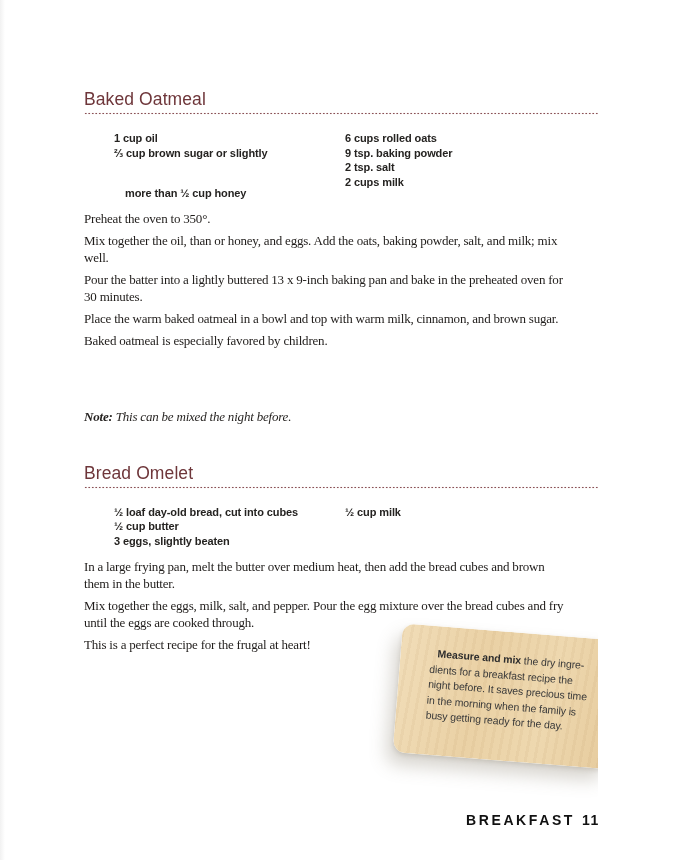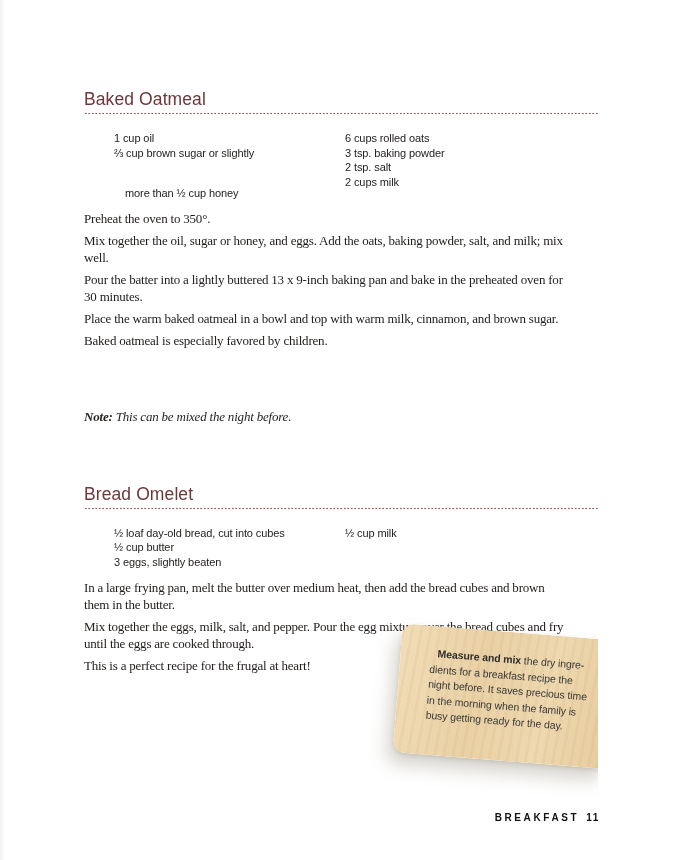--- a/index.html
+++ b/index.html
@@ -46,20 +46,21 @@
     background-position: 0 60%;
   }
   .ingredients {
     display: flex;
     margin: 16px 0 9px 30px;
     font-family: "Liberation Sans", "DejaVu Sans", sans-serif;
     font-size: 11px;
     line-height: 14.6px;
     letter-spacing: -0.1px;
     color: #252321;
+    font-weight: bold;
   }
   .ing-col-left { width: 231px; flex: 0 0 231px; }
   .ing-col-right { flex: 1; }
   .ing-cont { padding-left: 11px; margin-top: 26px; }
   .step {
     white-space: pre-line;
     font-size: 13px;
     line-height: 17px;
     letter-spacing: -0.2px;
     margin-bottom: 5px;
@@ -69,21 +70,21 @@
     font-style: italic;
     font-size: 13px;
     line-height: 17px;
     letter-spacing: -0.2px;
     margin-bottom: 5px;
     text-align: right;
   }
   .note { font-size: 13px; line-height: 17px; letter-spacing: -0.2px; margin-bottom: 5px; margin-top: 37px; }
   .note-label { font-weight: bold; font-style: italic; }
   .note-text { font-style: italic; }
-  .recipe-second { margin-top: 60px; }
+  .recipe-second { margin-top: 39px; }
 
   
   .board-wrap {
     position: absolute;
     left: 398px;
     top: 631px;
     width: 216px;
     height: 129px;
     transform: rotate(4.6deg);
     transform-origin: 45% 45%;
@@ -141,21 +142,21 @@
   }
   .board-text .bold-lead { font-weight: bold; color: #2d2d2d; }
 
   .folio {
     position: absolute;
     left: 84px;
     top: 812px;
     width: 516px;
     text-align: right;
     font-family: "Liberation Sans", "DejaVu Sans", sans-serif;
-    font-size: 10px;
+    font-size: 14px;
     font-weight: bold;
     letter-spacing: 2.6px;
     color: #111111;
   }
   .folio .page-num { margin-left: 7px; letter-spacing: 1.6px; }
 </style>
 </head>
 <body>
 
 <div class="page">
@@ -165,27 +166,27 @@
       <h2 class="recipe-title">Baked Oatmeal</h2>
       <div class="dotted-rule"></div>
       <div class="ingredients">
         <div class="ing-col-left">
           <div class="ing">1 cup oil</div>
           <div class="ing">⅔ cup brown sugar or slightly</div>
           <div class="ing ing-cont">more than ½ cup honey</div>
         </div>
         <div class="ing-col-right">
           <div class="ing">6 cups rolled oats</div>
-          <div class="ing">3 tsp. baking powder</div>
+          <div class="ing">9 tsp. baking powder</div>
           <div class="ing">2 tsp. salt</div>
           <div class="ing">2 cups milk</div>
         </div>
       </div>
       <p class="step">Preheat the oven to 350°.</p>
-      <p class="step">Mix together the oil, sugar or honey, and eggs. Add the oats, baking powder, salt, and milk; mix
+      <p class="step">Mix together the oil, than or honey, and eggs. Add the oats, baking powder, salt, and milk; mix
 well.</p>
       <p class="step">Pour the batter into a lightly buttered 13 x 9-inch baking pan and bake in the preheated oven for
 30 minutes.</p>
       <p class="step">Place the warm baked oatmeal in a bowl and top with warm milk, cinnamon, and brown sugar.</p>
       <p class="step">Baked oatmeal is especially favored by children.</p>
       <p class="serves">Serves 8</p>
       <p class="note"><span class="note-label">Note:</span><span class="note-text"> This can be mixed the night before.</span></p>
     </section>
 
     <section class="recipe recipe-second">

